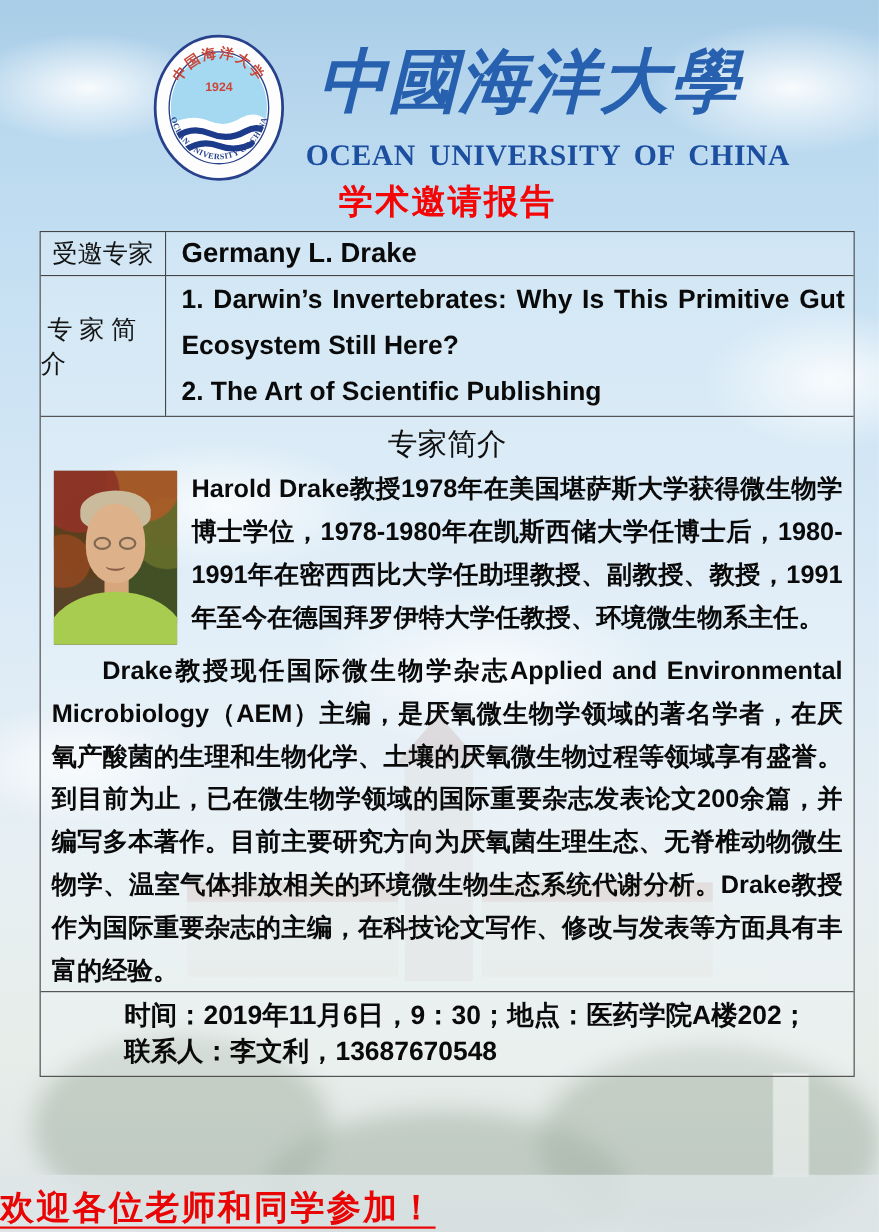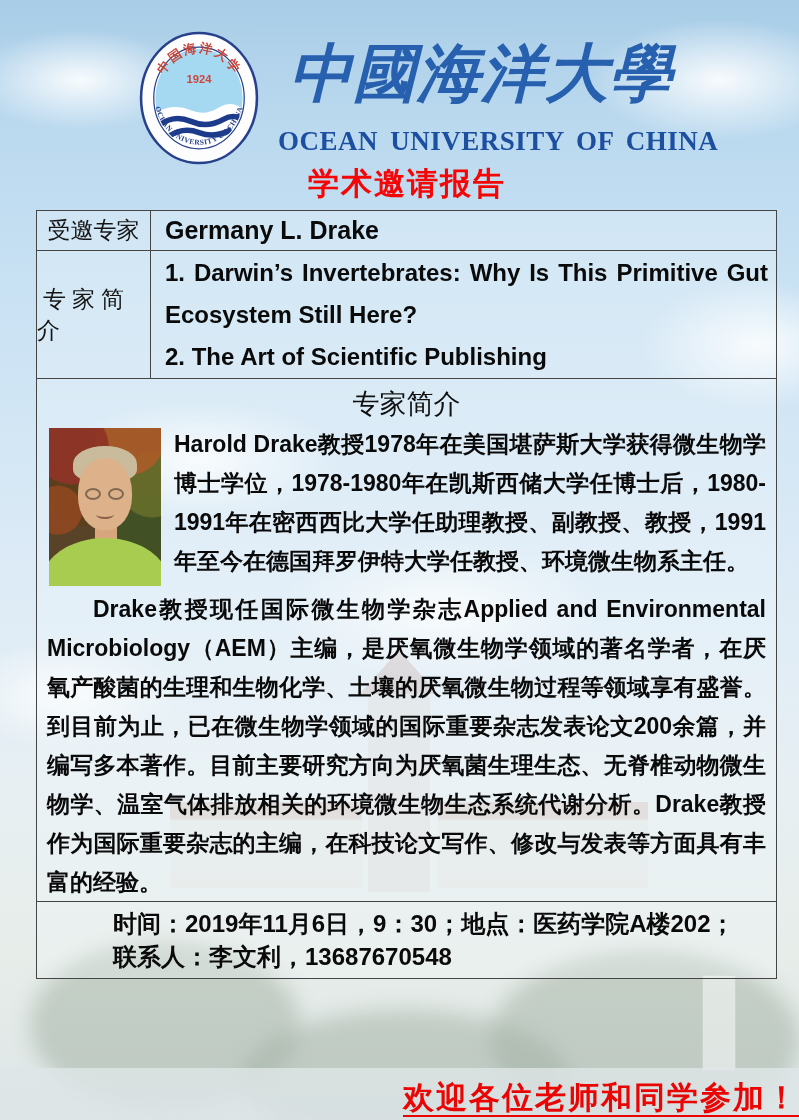--- a/index.html
+++ b/index.html
@@ -80,21 +80,21 @@
     border:2px solid rgba(96,80,64,.75); border-radius:50%; }
   .photo .lens.l { left:36px; } .photo .lens.r { left:59px; }
   .photo .smile { position:absolute; left:47px; top:82px; width:18px; height:9px;
     border-bottom:2px solid rgba(122,80,58,.85); border-radius:50%; }
 
   
   .logistics { height:76px; padding:5px 6px 0 76px; font-weight:bold;
     font-size:24px; line-height:33px; color:#0a0a0a; }
 
   
-  .footer { position:absolute; left:0; right:0; top:1077px; text-align:right;
+  .footer { position:absolute; left:0; right:0; top:1077px; text-align:left;
     font-family:"Liberation Serif", serif; font-weight:bold; font-size:31px;
     letter-spacing:2px; color:#ea0505; }
   .footer span { text-decoration:underline; text-decoration-thickness:2px; text-underline-offset:7px; }
 </style>
 </head>
 <body>
 
 <div class="poster">
 
   <div class="cloud" style="left:-30px; top:30px; width:220px; height:100px;"></div>

